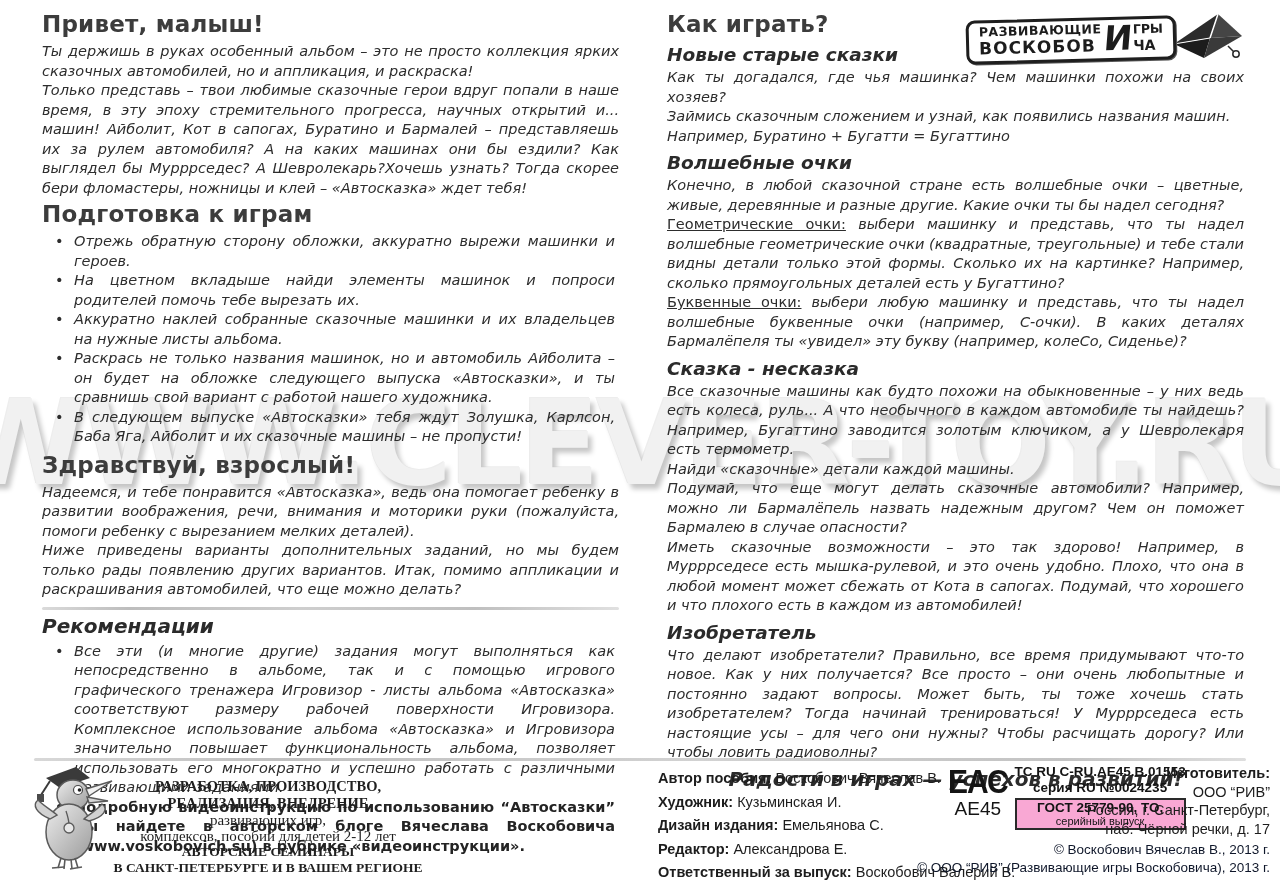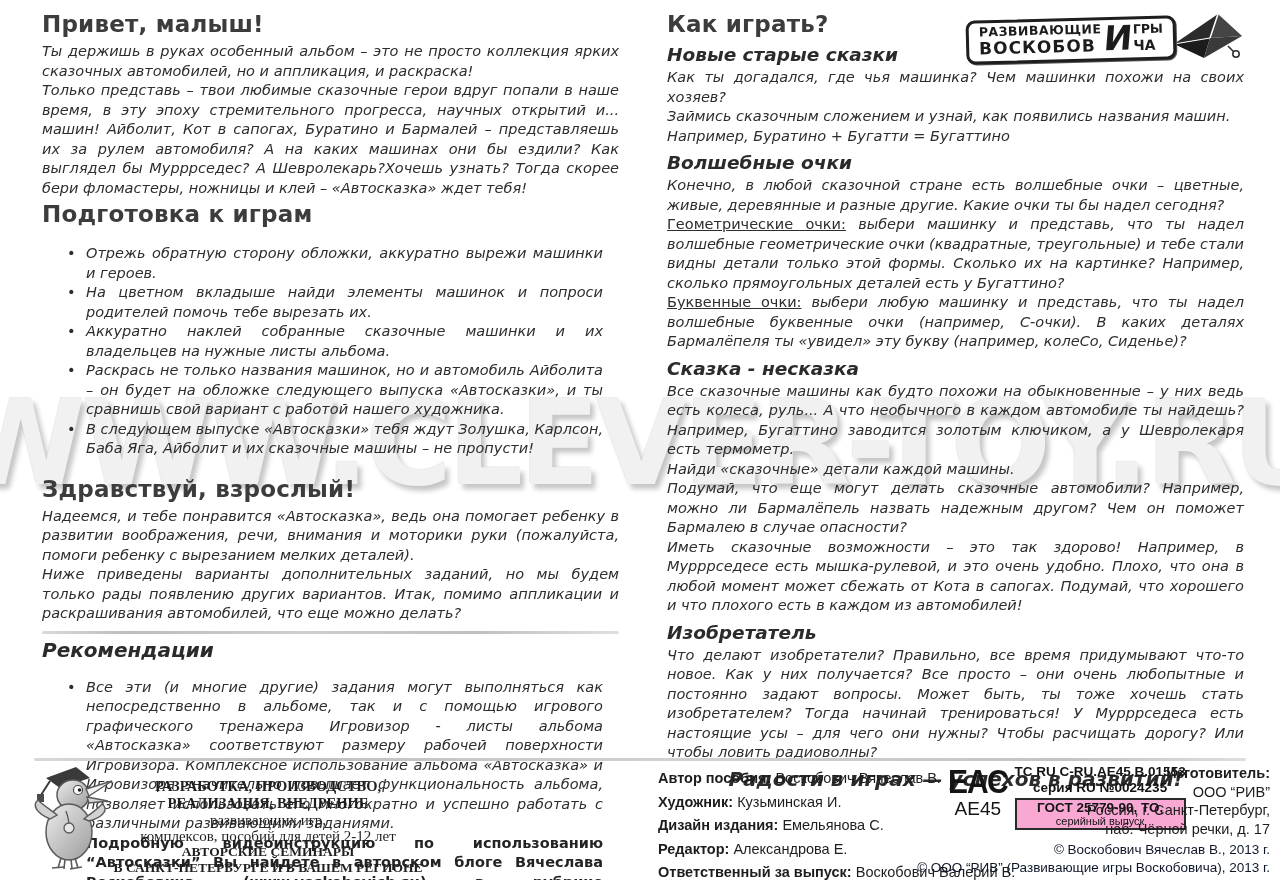--- a/index.html
+++ b/index.html
@@ -21,21 +21,21 @@
 
   h1.section {
     font-size:23px; line-height:28px; font-weight:bold; color:#3c3c3c;
     margin:2px 0 4px 0; letter-spacing:0.2px;
   }
   .body-text {
     font-style:italic; font-size:14.5px; line-height:19.5px;
     text-align:justify; color:#2d2d2d;
   }
   .para { margin:0; }
-  ul.bullets { margin:16px; padding:0; list-style:none; }
+  ul.bullets { margin:4px; padding:0; list-style:none; }
   ul.bullets li { position:relative; padding-left:28px; }
   ul.bullets li::before { content:"•"; position:absolute; left:9px; top:0; font-style:normal; }
 
   .subhead {
     font-size:18.5px; line-height:23px; font-weight:bold; font-style:italic;
     color:#2b2b2b; margin:5px 0 2px 0;
   }
   .subhead.rec { font-size:20px; margin:3px 0 2px 0; }
 
   .divider { height:3px; margin:7px 0 5px 0; border-radius:2px;

